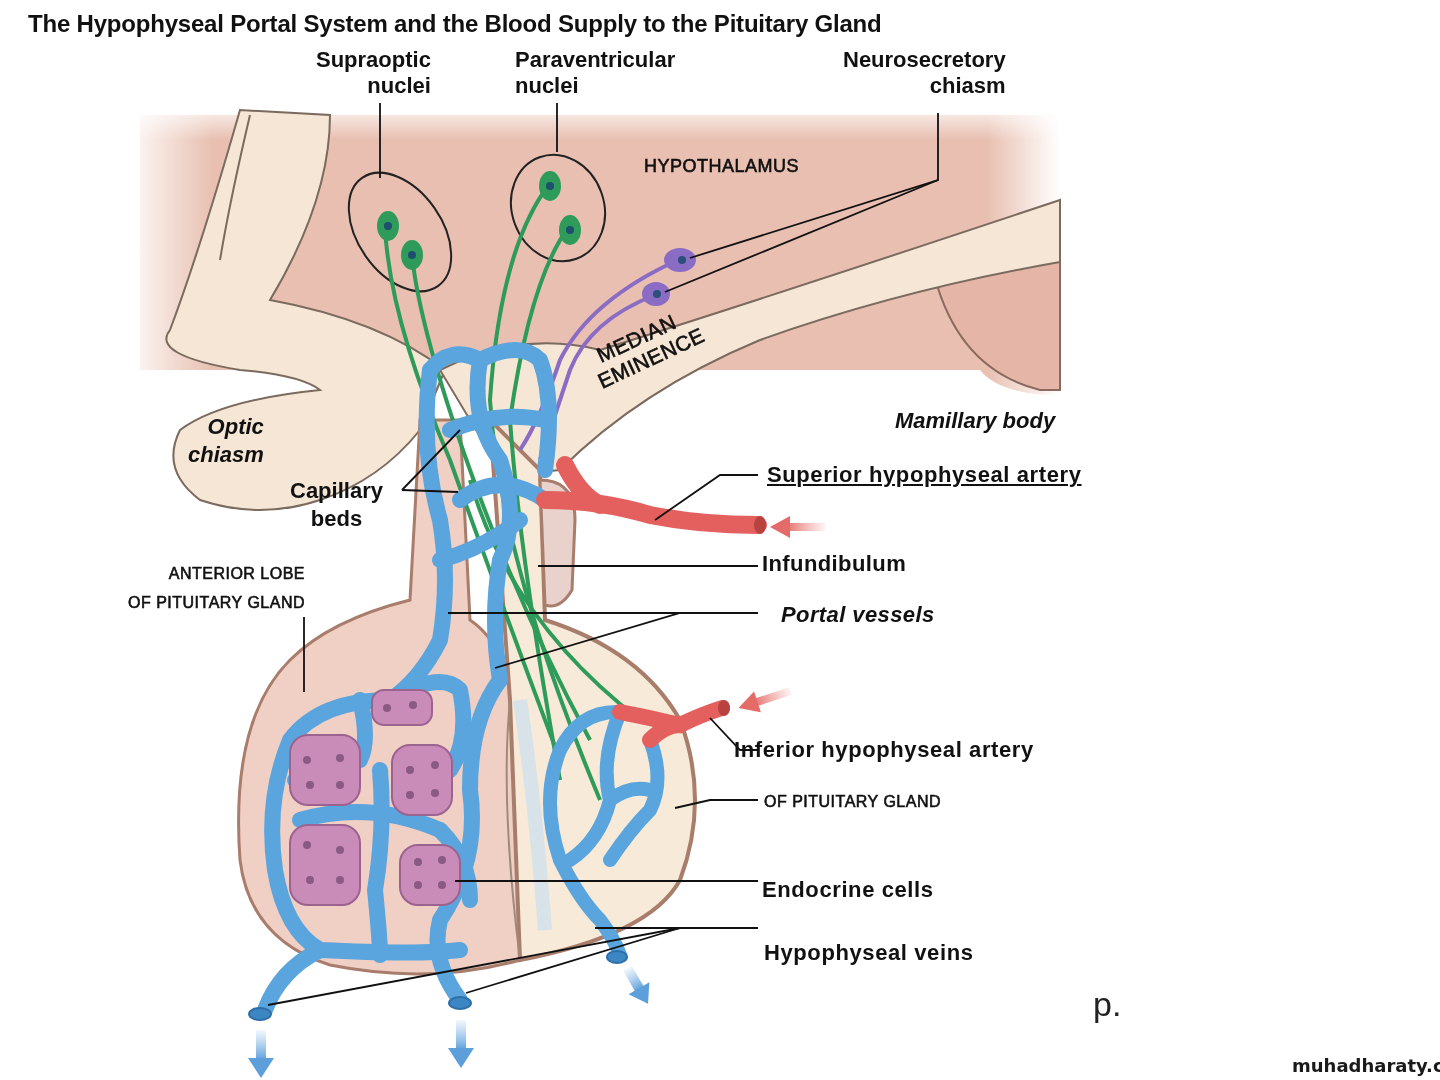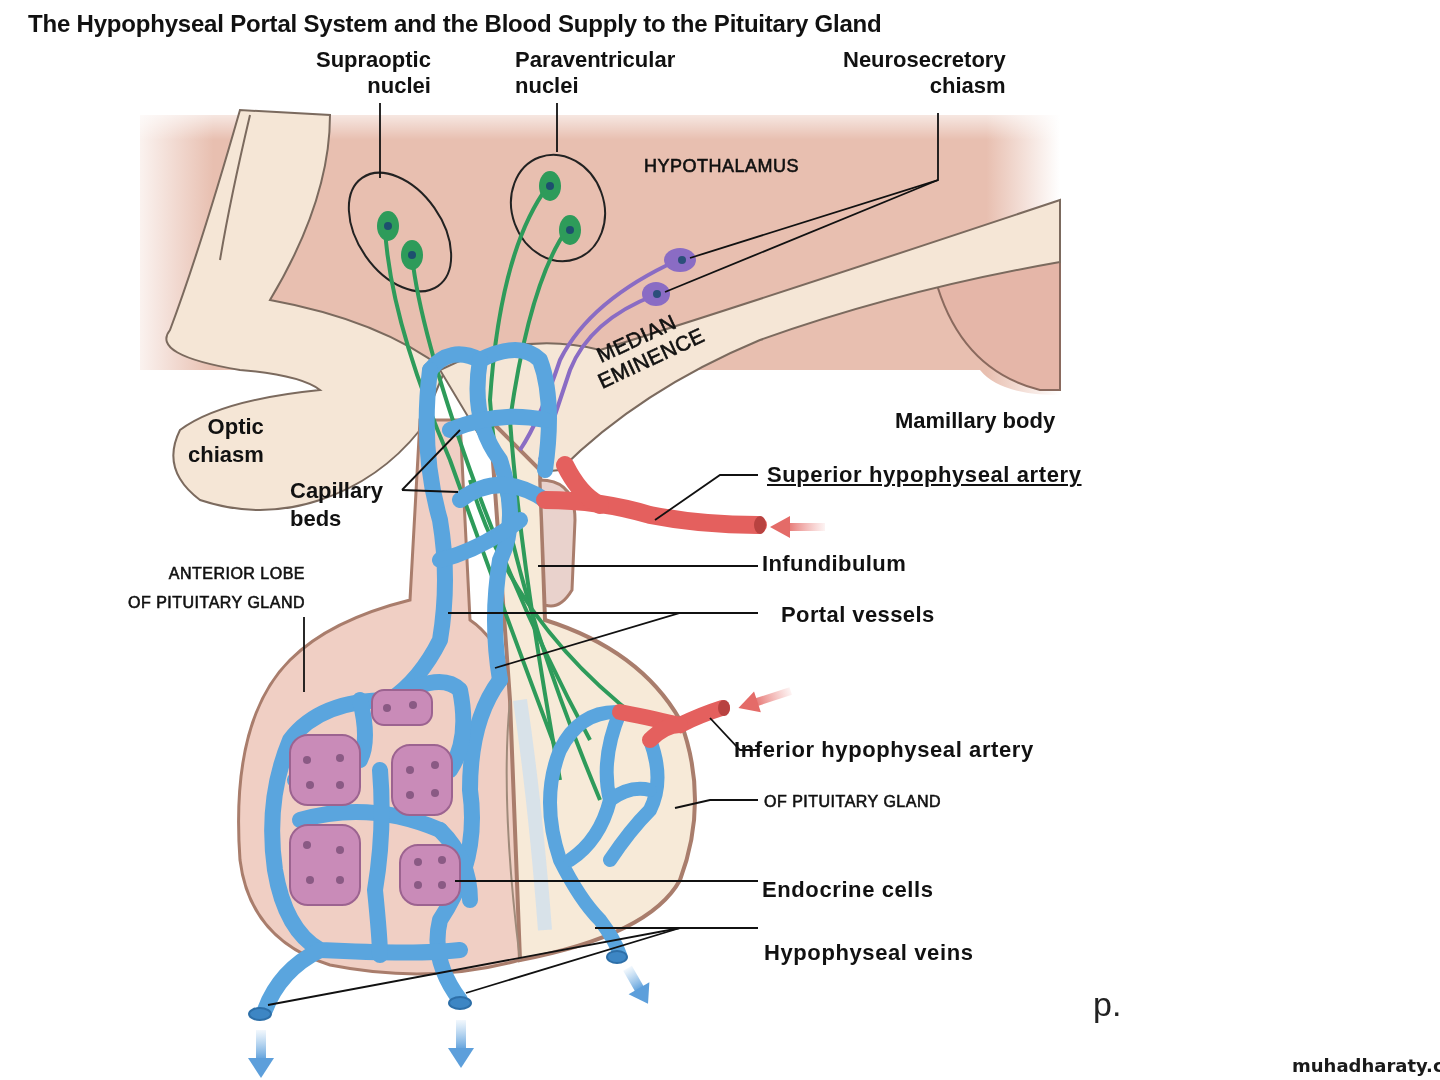--- a/index.html
+++ b/index.html
@@ -1,21 +1,21 @@
 <!DOCTYPE html>
 <html><head>
 <meta charset="utf-8">
 <style>
   html, body { margin: 0; padding: 0; background: #ffffff; }
   body { width: 1440px; height: 1080px; position: relative; overflow: hidden; font-family: "Liberation Sans", sans-serif; }
   #diagram { position: absolute; left: 0; top: 0; width: 1440px; height: 1080px; }
   .lbl { position: absolute; color: #111; font-family: "Liberation Sans", sans-serif; font-weight: bold; white-space: nowrap; }
   .title { left: 28px; top: 10px; font-size: 24px; letter-spacing: -0.2px; }
   .l22 { font-size: 22px; }
-  .ital { }
+  .ital { font-style: italic; }
   .caps { font-weight: normal; font-size: 16px; letter-spacing: 0.5px; -webkit-text-stroke: 0.6px #111; }
   .center { text-align: right; }
   .watermark { font-size: 18px; font-family: "DejaVu Sans", sans-serif; font-weight: bold; color: #1a1a1a; }
   .pmark { font-size: 34px; font-weight: normal; color: #222; }
 </style>
 </head>
 <body>
 
 <svg id="diagram" viewBox="0 0 1440 1080" xmlns="http://www.w3.org/2000/svg">
   <defs>
@@ -222,21 +222,21 @@
   <div style="padding-left:10px;">MEDIAN</div>
   <div>EMINENCE</div>
 </div>
 
 <div class="lbl l22 ital center" style="left:188px; top:413px; line-height:28px;">
   <div>Optic</div>
   <div>chiasm</div>
 </div>
 <div class="lbl l22 ital" style="left:895px; top:408px;">Mamillary body</div>
 
-<div class="lbl l22" style="left:290px; top:477px; text-align:left; line-height:28px;">
+<div class="lbl l22" style="left:290px; top:477px; text-align:center; line-height:28px;">
   <div>Capillary</div>
   <div>beds</div>
 </div>
 
 <div class="lbl l22" style="left:767px; top:462px; letter-spacing:0.6px;text-decoration:underline;">Superior hypophyseal artery</div>
 <div class="lbl l22" style="left:762px; top:551px; letter-spacing:0.4px;">Infundibulum</div>
 <div class="lbl l22 ital" style="left:765px; top:602px; letter-spacing:0.4px;margin-left:16px;">Portal vessels</div>
 
 <div class="lbl caps center" style="left:128px; top:559px; line-height:29px;">
   <div>ANTERIOR LOBE</div>

